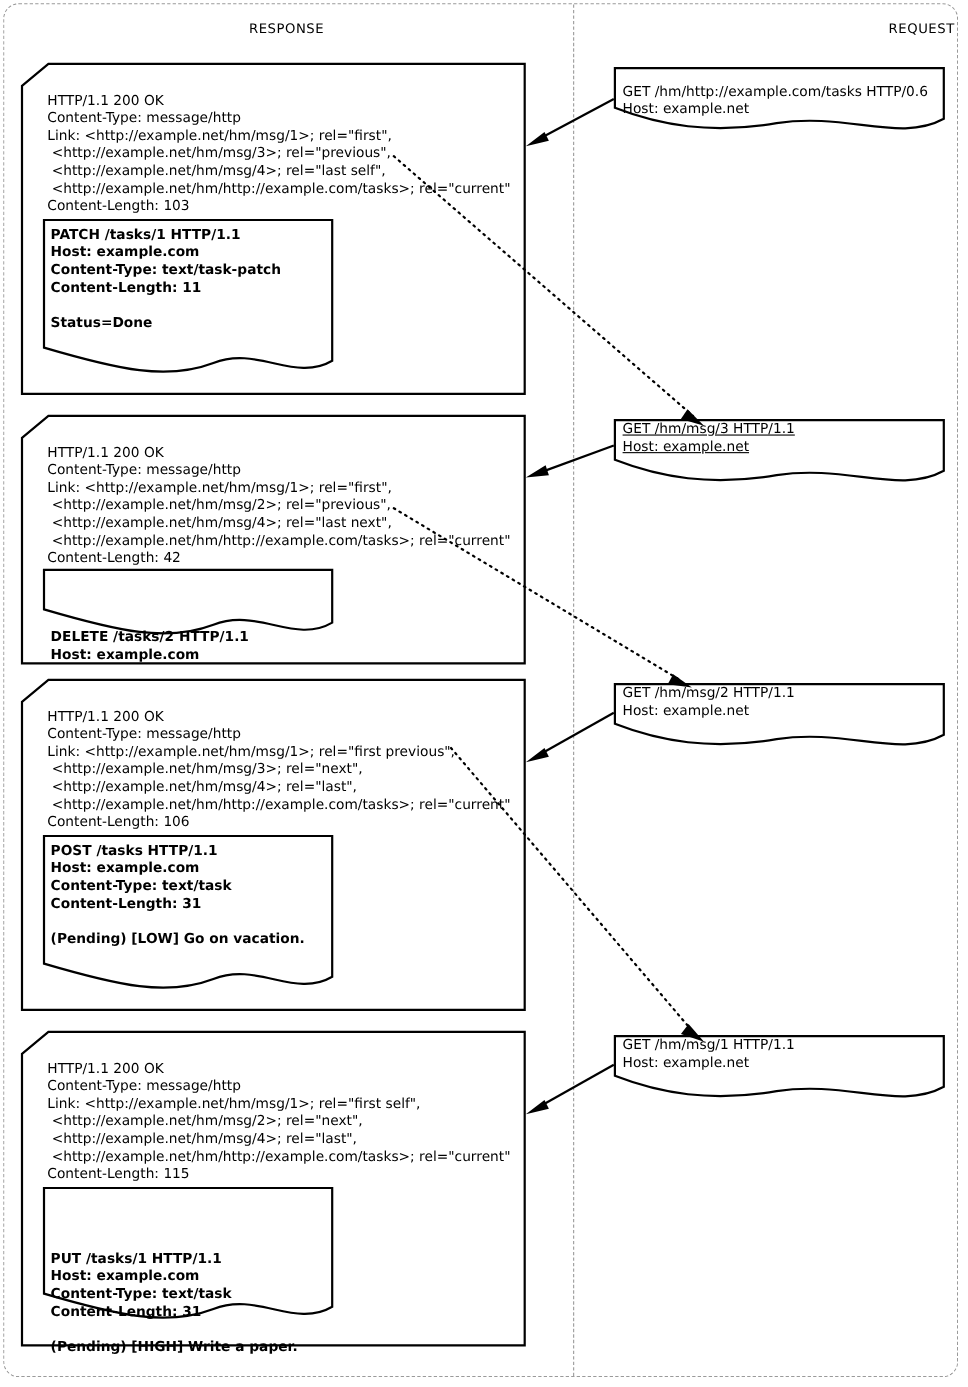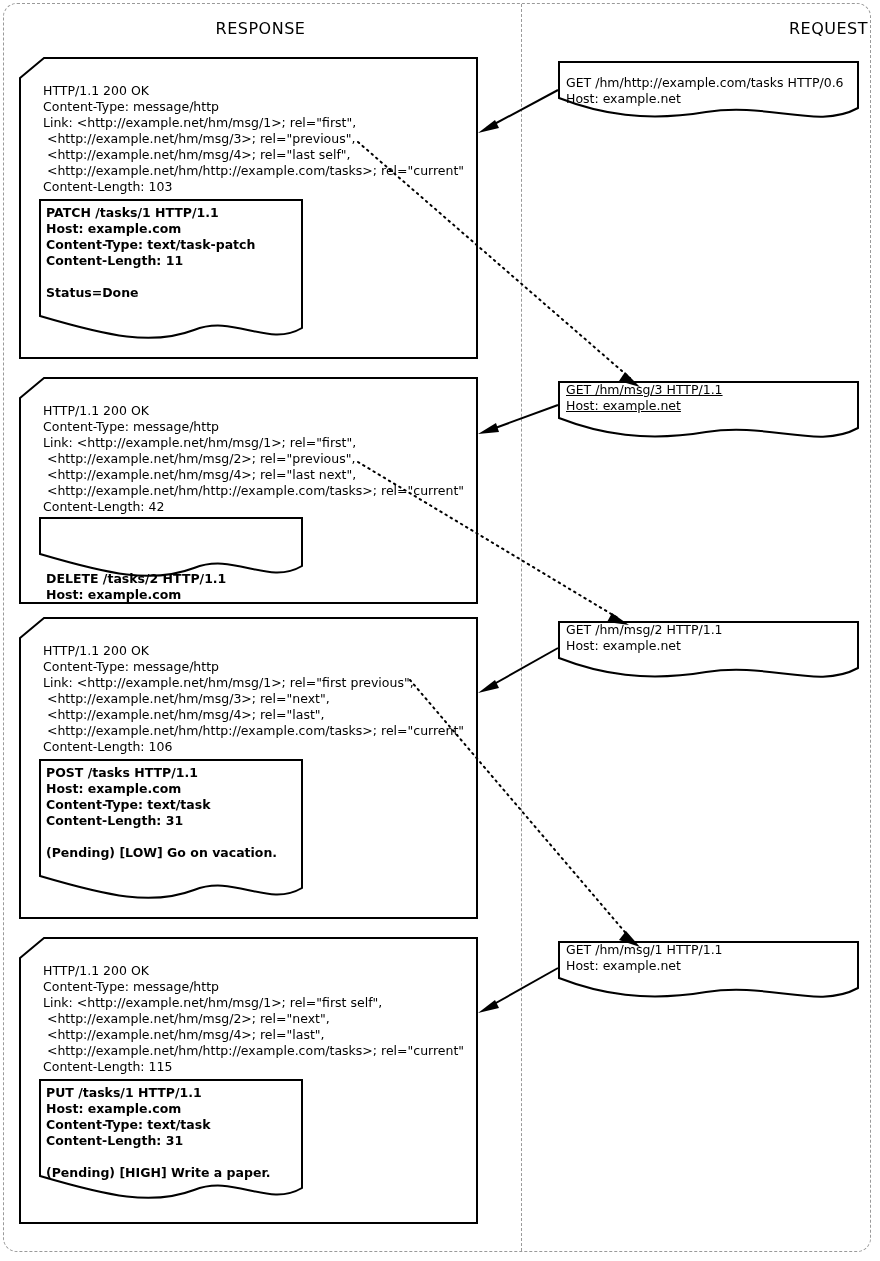--- a/index.html
+++ b/index.html
@@ -17,21 +17,21 @@
     border-radius:14px;
     box-sizing:border-box;
   }
   .divider{
     position:absolute;left:521px;top:4px;
     width:0;height:1247px;
     border-left:1px dashed #9a9a9a;
   }
   .col-title{
     position:absolute;
-    font-size:16px;
+    font-size:12px;
     color:#000;
     letter-spacing:0.5px;
     white-space:nowrap;
   }
   #title-response{left:0;width:521px;text-align:center;top:19px;}
   #title-request{left:521px;width:347px;text-align:right;top:19px;}
 
   
   svg.overlay{
     position:absolute;left:0;top:0;width:880px;height:1261px;
@@ -149,21 +149,21 @@
 
 (Pending) [LOW] Go on vacation.</div>
 
 <div class="msgtext resp-head" style="top:963px;">HTTP/1.1 200 OK
 Content-Type: message/http
 Link: &lt;http://example.net/hm/msg/1&gt;; rel="first self",
  &lt;http://example.net/hm/msg/2&gt;; rel="next",
  &lt;http://example.net/hm/msg/4&gt;; rel="last",
  &lt;http://example.net/hm/http://example.com/tasks&gt;; rel="current"
 Content-Length: 115</div>
-<div class="msgtext inner-text" style="top:1085px;">PUT /tasks/1 HTTP/1.1
+<div class="msgtext inner-text" style="top:1136px;">PUT /tasks/1 HTTP/1.1
 Host: example.com
 Content-Type: text/task
 Content-Length: 31
 
 (Pending) [HIGH] Write a paper.</div>
 
 <div class="msgtext req-text" style="top:75px;">GET /hm/http://example.com/tasks HTTP/0.6
 Host: example.net</div>
 <div class="msgtext req-text" style="top:382px;text-decoration:underline;">GET /hm/msg/3 HTTP/1.1
 Host: example.net</div>

